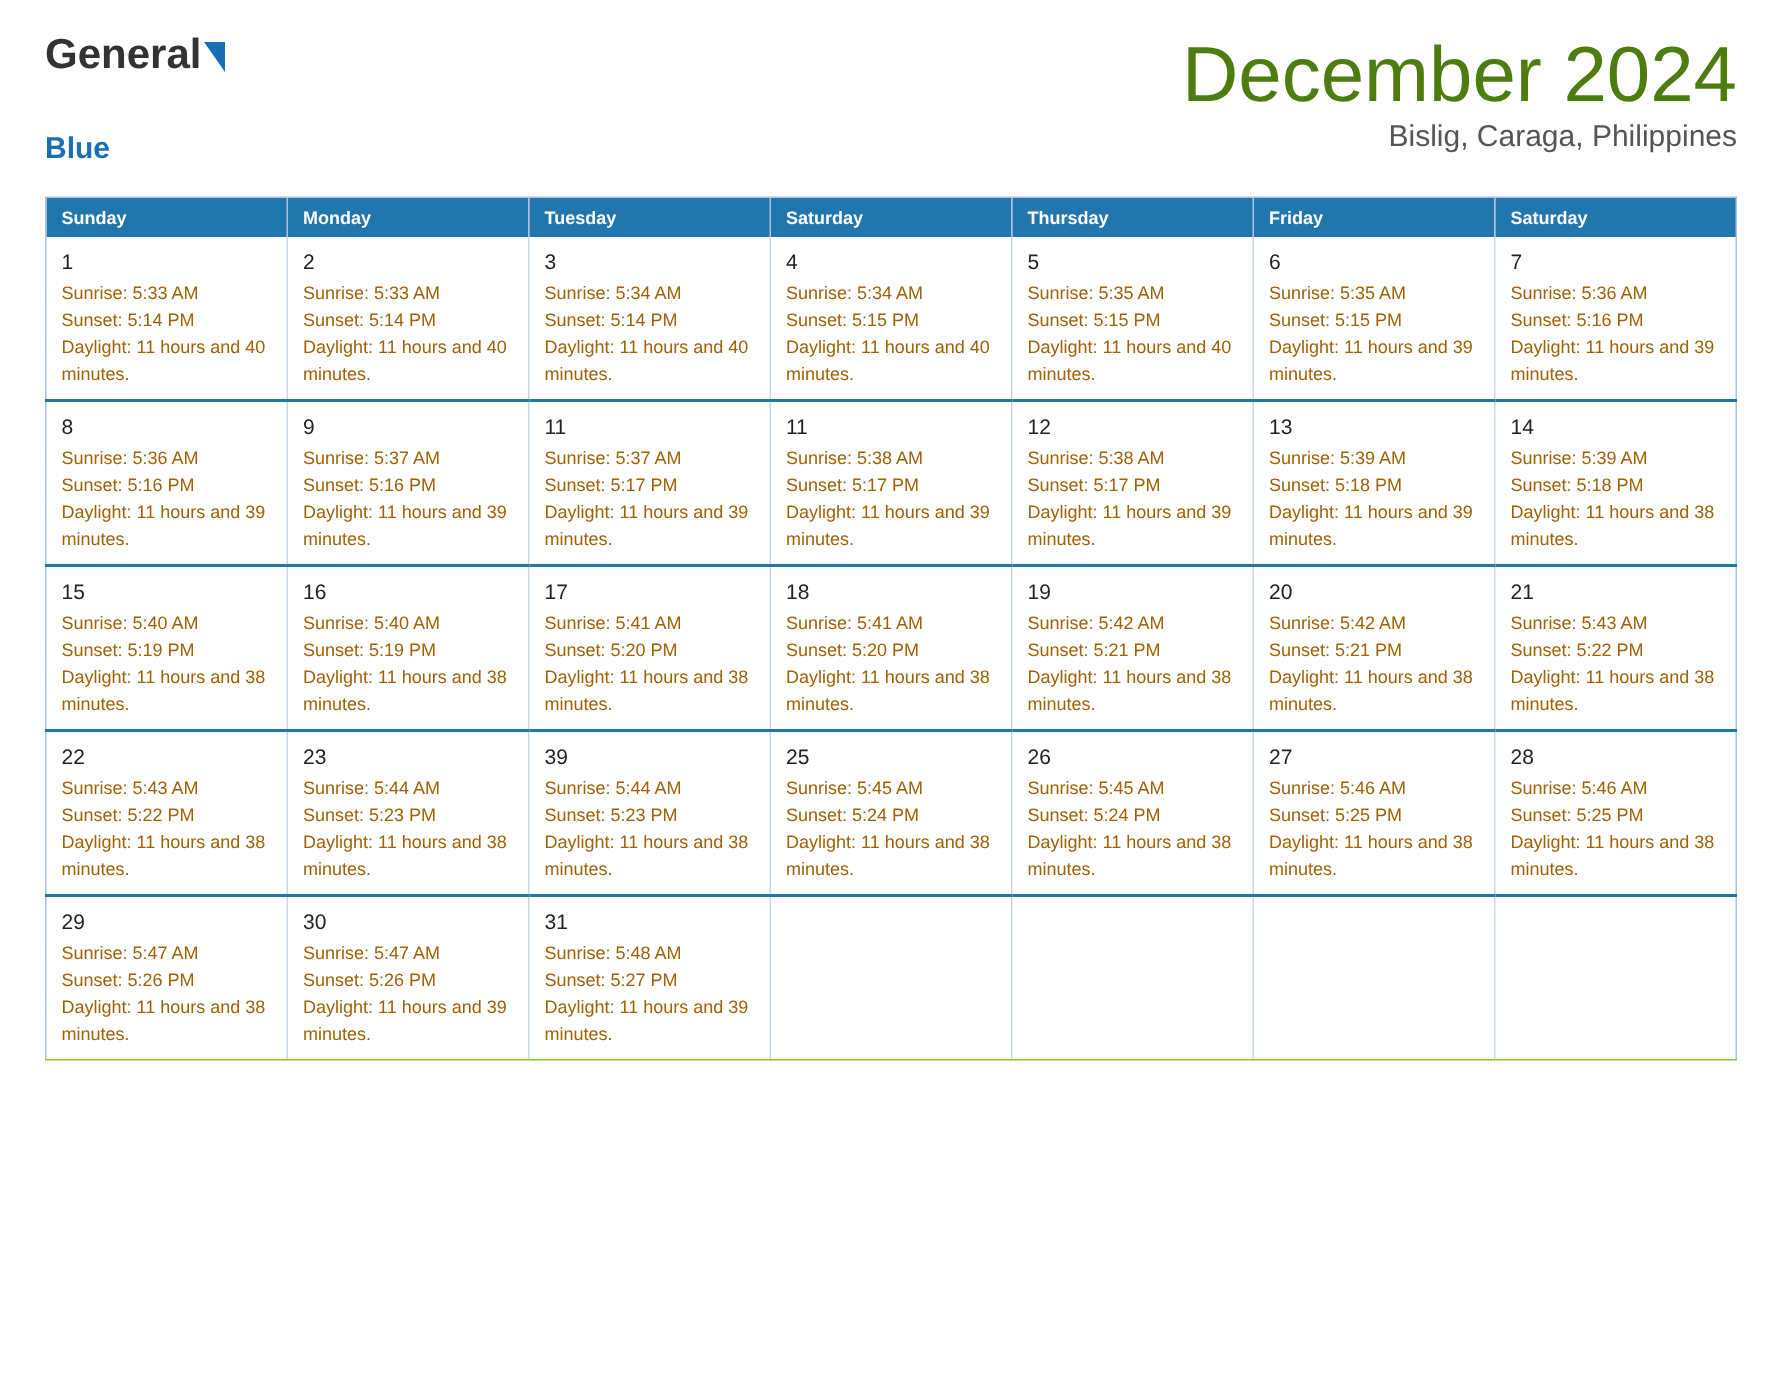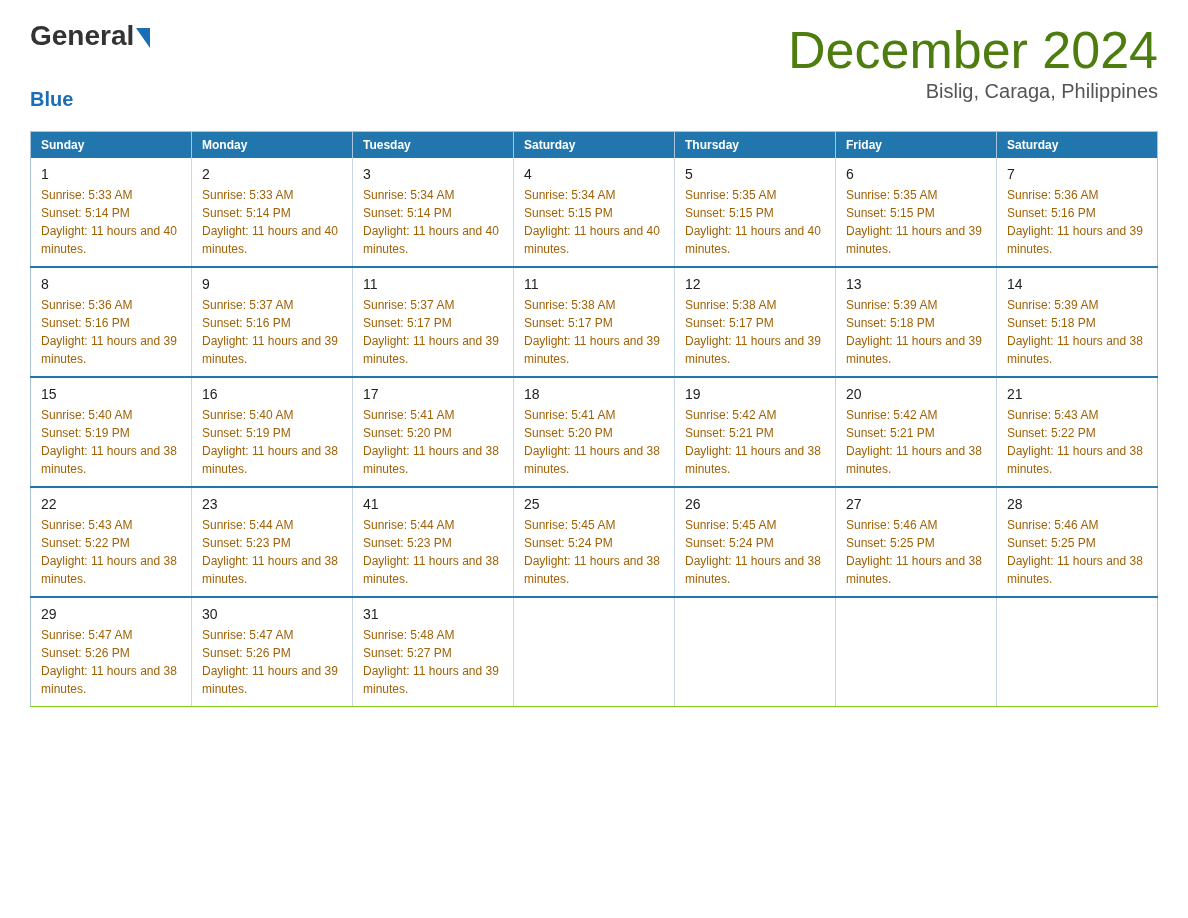--- a/index.html
+++ b/index.html
@@ -232,21 +232,21 @@
       <tr>
         <td>
         <span class="day-number">22</span>
         <span class="day-info">Sunrise: 5:43 AM<br>Sunset: 5:22 PM<br>Daylight: 11 hours and 38 minutes.</span>
       </td>
         <td>
         <span class="day-number">23</span>
         <span class="day-info">Sunrise: 5:44 AM<br>Sunset: 5:23 PM<br>Daylight: 11 hours and 38 minutes.</span>
       </td>
         <td>
-        <span class="day-number">41</span>
+        <span class="day-number">39</span>
         <span class="day-info">Sunrise: 5:44 AM<br>Sunset: 5:23 PM<br>Daylight: 11 hours and 38 minutes.</span>
       </td>
         <td>
         <span class="day-number">25</span>
         <span class="day-info">Sunrise: 5:45 AM<br>Sunset: 5:24 PM<br>Daylight: 11 hours and 38 minutes.</span>
       </td>
         <td>
         <span class="day-number">26</span>
         <span class="day-info">Sunrise: 5:45 AM<br>Sunset: 5:24 PM<br>Daylight: 11 hours and 38 minutes.</span>
       </td>

